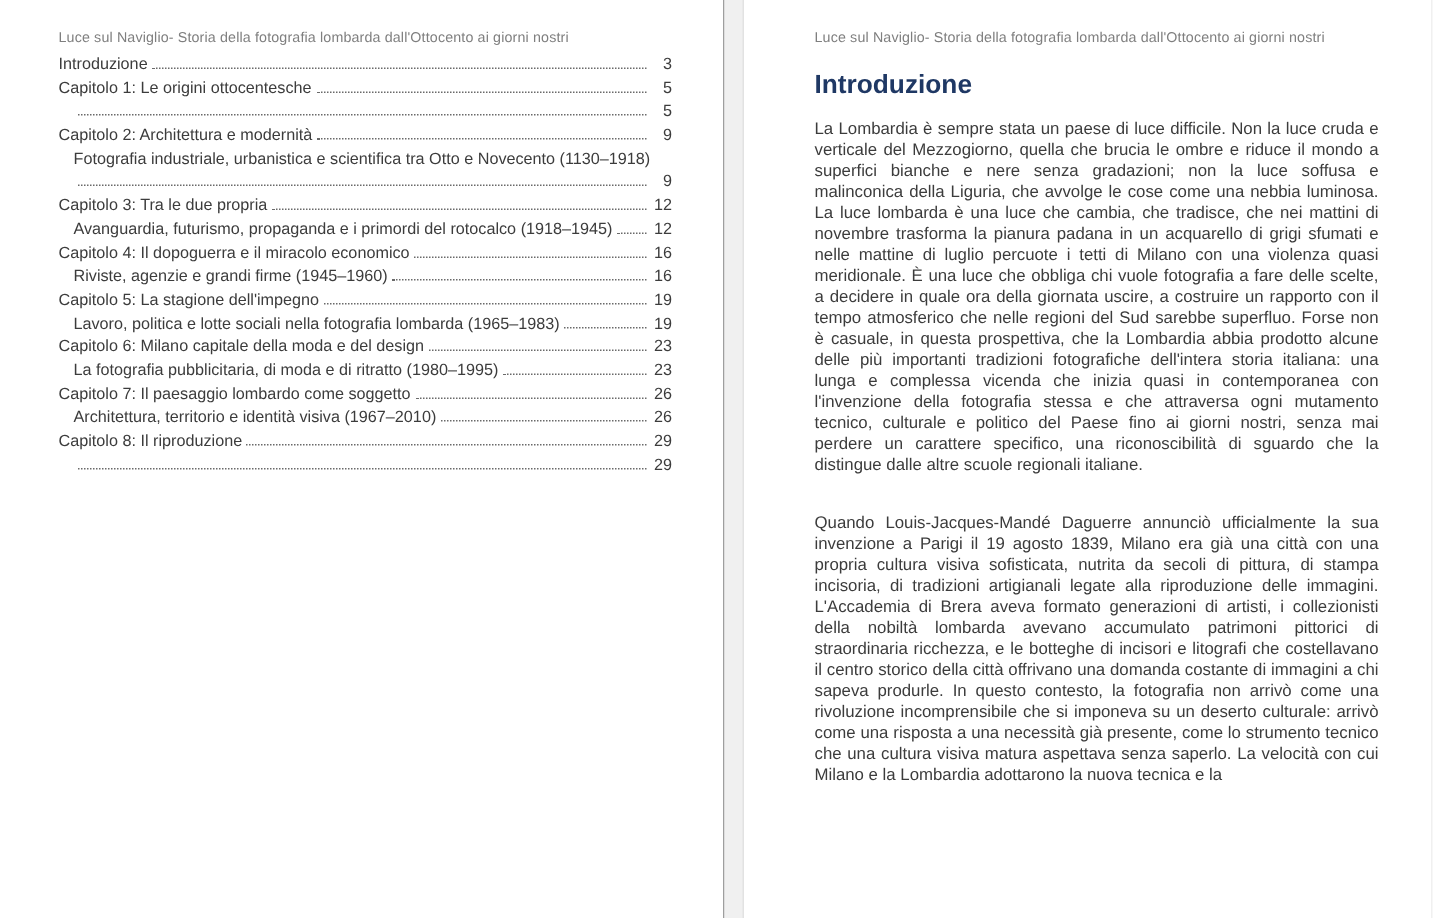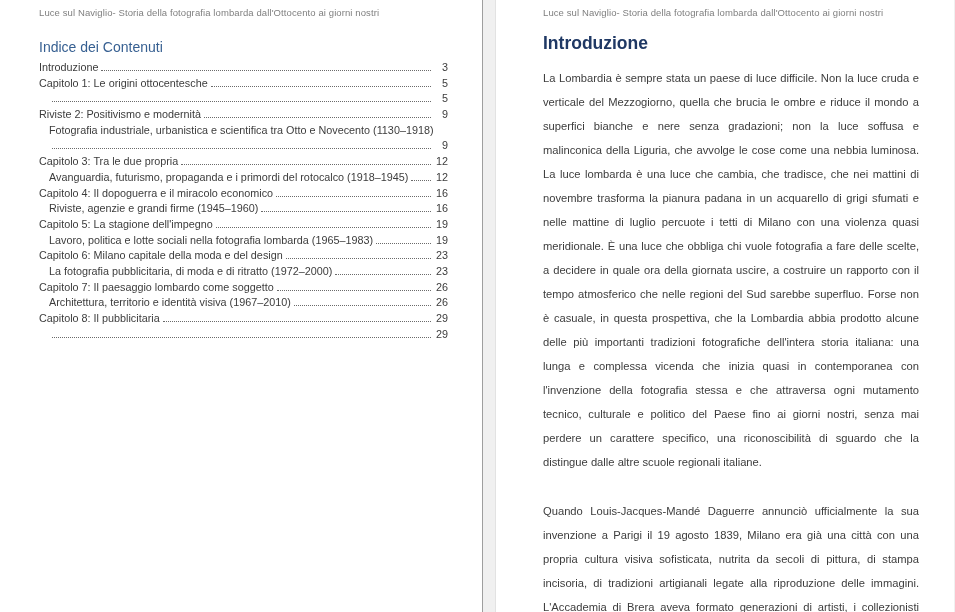--- a/index.html
+++ b/index.html
@@ -30,21 +30,21 @@
     background: #f0f0f0;
     border-right: 1px solid #e2e2e2;
   }
   .page-right {
     width: 458px;
     padding: 0 35px 0 47px;
   }
   .running-header {
     font-size: 9.5px;
     color: #7f7f7f;
-    padding-top: 7px;
+    padding-top: 20px;
     letter-spacing: 0.1px;
     white-space: nowrap;
   }
   
   .toc-heading {
     margin-top: 21px;
     font-size: 14px;
     font-weight: 400;
     color: #365f91;
   }
@@ -85,35 +85,34 @@
   
   .intro-heading {
     margin-top: 15px;
     font-size: 17.5px;
     font-weight: 700;
     color: #1f3864;
   }
   .body-par {
     margin-top: 12px;
     font-size: 11.2px;
-    line-height: 24px;
+    line-height: 14px;
     text-align: justify;
     color: #3c3c3c;
   }
   .body-par + .body-par { margin-top: 25px; }
 </style>
 </head>
 <body>
 
 <div class="spread">
 
   <div class="page page-left">
     <div class="running-header">Luce sul Naviglio- Storia della fotografia lombarda dall'Ottocento ai giorni nostri</div>
 
-    <h1 class="toc-heading">Indice dei Contenuti</h1>
 
     <div class="toc-list">
 
       <div class="toc-entry">
         <span class="toc-text">Introduzione</span>
         <span class="toc-leader"></span>
         <span class="toc-page">3</span>
       </div>
 
       <div class="toc-entry">
@@ -121,21 +120,21 @@
         <span class="toc-leader"></span>
         <span class="toc-page">5</span>
       </div>
 
       <div class="toc-entry level1">
         <span class="toc-leader"></span>
         <span class="toc-page">5</span>
       </div>
 
       <div class="toc-entry">
-        <span class="toc-text">Riviste 2: Positivismo e modernità</span>
+        <span class="toc-text">Capitolo 2: Architettura e modernità</span>
         <span class="toc-leader"></span>
         <span class="toc-page">9</span>
       </div>
 
       <div class="toc-entry-block level1" style="padding-left:10px;">
         <div class="wrap-line1">Fotografia industriale, urbanistica e scientifica tra Otto e Novecento (1130–1918)</div>
         <div class="wrap-line2">
           <span class="toc-leader"></span>
           <span class="toc-page">9</span>
         </div>
@@ -177,39 +176,39 @@
         <span class="toc-page">19</span>
       </div>
 
       <div class="toc-entry">
         <span class="toc-text">Capitolo 6: Milano capitale della moda e del design</span>
         <span class="toc-leader"></span>
         <span class="toc-page">23</span>
       </div>
 
       <div class="toc-entry level1">
-        <span class="toc-text">La fotografia pubblicitaria, di moda e di ritratto (1972–2000)</span>
+        <span class="toc-text">La fotografia pubblicitaria, di moda e di ritratto (1980–1995)</span>
         <span class="toc-leader"></span>
         <span class="toc-page">23</span>
       </div>
 
       <div class="toc-entry">
         <span class="toc-text">Capitolo 7: Il paesaggio lombardo come soggetto</span>
         <span class="toc-leader"></span>
         <span class="toc-page">26</span>
       </div>
 
       <div class="toc-entry level1">
         <span class="toc-text">Architettura, territorio e identità visiva (1967–2010)</span>
         <span class="toc-leader"></span>
         <span class="toc-page">26</span>
       </div>
 
       <div class="toc-entry">
-        <span class="toc-text">Capitolo 8: Il pubblicitaria</span>
+        <span class="toc-text">Capitolo 8: Il riproduzione</span>
         <span class="toc-leader"></span>
         <span class="toc-page">29</span>
       </div>
 
       <div class="toc-entry level1">
         <span class="toc-leader"></span>
         <span class="toc-page">29</span>
       </div>
 
     </div>

